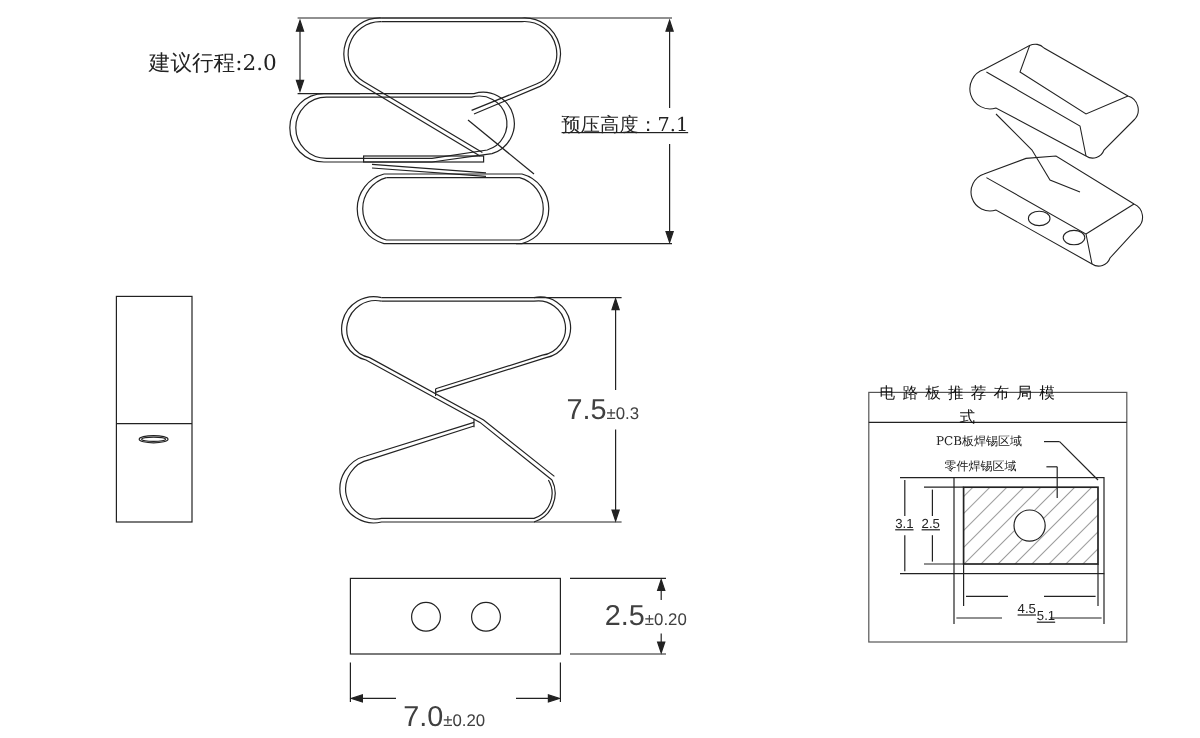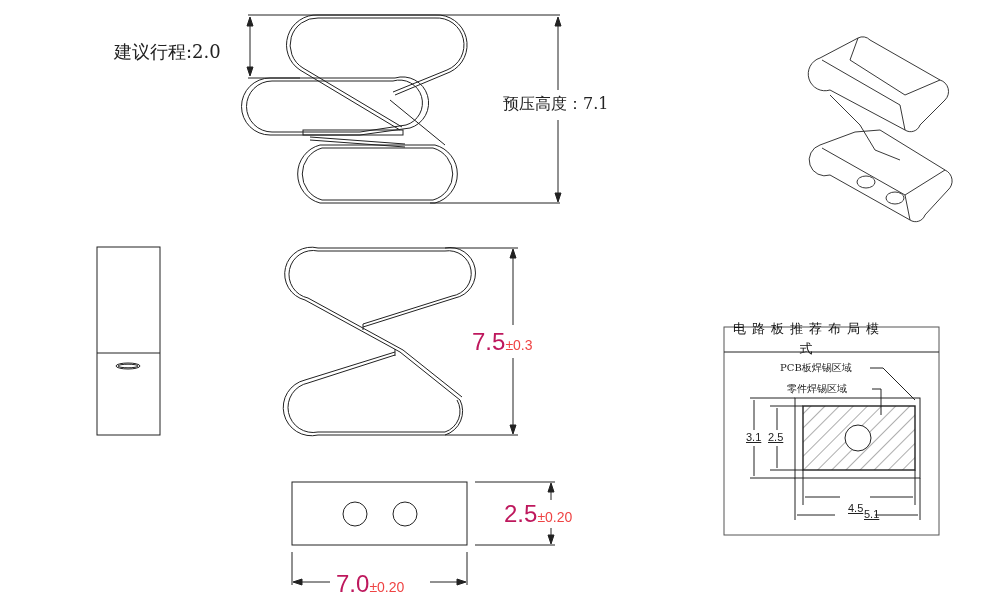--- a/index.html
+++ b/index.html
@@ -1,22 +1,22 @@
 <!DOCTYPE html>
 <html><head>
   <meta charset="utf-8">
   <style>
     html, body { margin: 0; padding: 0; background: #ffffff; }
     body { width: 1000px; height: 615px; position: relative; overflow: hidden;
            font-family: "DejaVu Sans", sans-serif; color: #111; }
     svg { position: absolute; left: 0; top: 0; }
     .lbl { position: absolute; white-space: nowrap; color: #222; }
     .cjk { font-family: "DejaVu Serif", serif; }
-    .dim-big { font-family: "Liberation Sans", sans-serif; font-size: 24px; font-weight: 300; color: #be185d; }
-    .dim-tol { font-family: "Liberation Sans", sans-serif; font-size: 14px; color: #ef4444; }
+    .dim-big { font-family: "Liberation Sans", sans-serif; font-size: 24px; font-weight: 300; color: #404040; }
+    .dim-tol { font-family: "Liberation Sans", sans-serif; font-size: 14px; color: #404040; }
     .pcb-title { position: absolute; left: 724px; top: 319px; width: 170px; height: 20px;
                  text-align: center; font-size: 13px; letter-spacing: 6px; line-height: 20px;
                  font-family: "DejaVu Serif", serif; }
     .small { font-size: 10px; font-family: "DejaVu Serif", serif; }
     .tiny { font-size: 11px; font-family: "Liberation Sans", sans-serif; text-decoration: underline; }
   </style>
 </head>
 <body>
 
 <svg width="1000" height="615" viewBox="0 0 1000 615" fill="none" stroke="#222" stroke-width="1">
@@ -135,32 +135,32 @@
     <line x1="915" y1="470" x2="915" y2="505"></line>
     <line x1="795" y1="478" x2="795" y2="520"></line>
     <line x1="920" y1="478" x2="920" y2="520"></line>
     <line x1="805" y1="497" x2="840" y2="497"></line>
     <line x1="870" y1="497" x2="913" y2="497"></line>
     <line x1="797" y1="515" x2="835" y2="515"></line>
     <line x1="875" y1="515" x2="918" y2="515"></line>
   </g>
 </svg>
 
-<div class="lbl cjk" style="left:114px; top:40px; font-size:18px;">建议行程:2.0</div>
-<div class="lbl cjk" style="left:503px; top:94px; font-size:16px;">预压高度：7.1</div>
+<div class="lbl cjk" style="left:124px; top:40px; font-size:18px;">建议行程:2.0</div>
+<div class="lbl cjk" style="left:468px; top:94px; font-size:16px;text-decoration:underline;">预压高度：7.1</div>
 
 <div class="lbl" style="left:472px; top:328px;">
   <span class="dim-big">7.5</span><span class="dim-tol">±0.3</span>
 </div>
 
 <div class="lbl" style="left:504px; top:500px;">
   <span class="dim-big">2.5</span><span class="dim-tol">±0.20</span>
 </div>
 
-<div class="lbl" style="left:336px; top:570px;">
+<div class="lbl" style="left:336px; top:584px;">
   <span class="dim-big">7.0</span><span class="dim-tol">±0.20</span>
 </div>
 
 <div class="pcb-title">电路板推荐布局模式</div>
 <div class="lbl small" style="left:780px; top:361px;text-align:center;">PCB板焊锡区域</div>
 <div class="lbl small" style="left:787px; top:382px;">零件焊锡区域</div>
 <div class="lbl tiny" style="left:746px; top:431px;">3.1</div>
 <div class="lbl tiny" style="left:768px; top:431px;">2.5</div>
 <div class="lbl tiny" style="left:848px; top:502px;">4.5</div>
 <div class="lbl tiny" style="left:848px; top:508px;margin-left:16px;">5.1</div>

